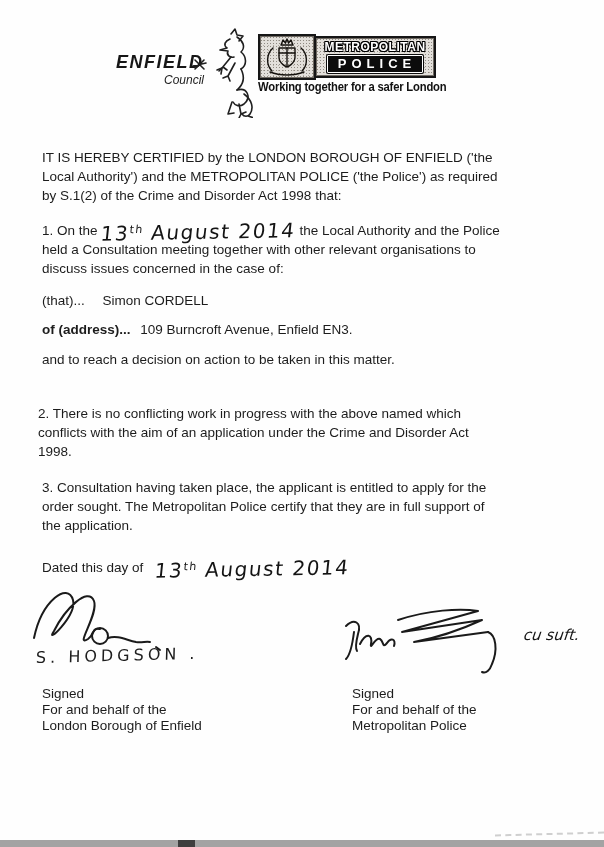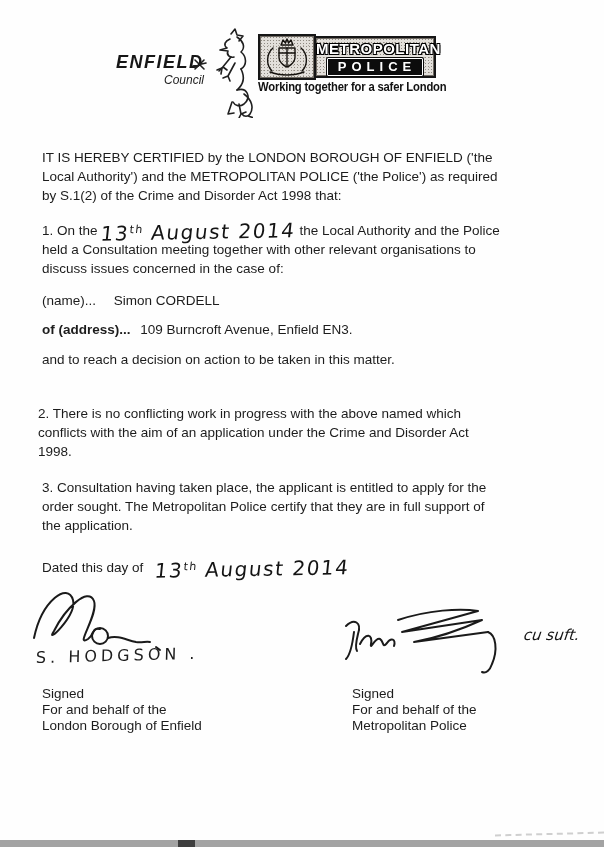--- a/index.html
+++ b/index.html
@@ -14,21 +14,21 @@
     font-size:18px;letter-spacing:1.5px;color:#161616;}
   .enfield-sub{font-style:italic;font-size:12px;color:#222;width:88px;text-align:right;}
   
   .speckle{background-color:#e3e0db;
     background-image:radial-gradient(#8f8a82 0.6px,transparent 0.75px),radial-gradient(#b3ada4 0.6px,transparent 0.75px);
     background-size:3px 3px,5px 5px;background-position:0 0,1px 2px;}
   .crest-box{width:54px;height:42px;border:2px solid #161616;box-shadow:inset 0 0 0 1px #6f6a63;
     display:flex;align-items:center;justify-content:center;}
   .met-box{width:118px;height:36px;border:2px solid #161616;box-shadow:inset 0 0 0 1px #6f6a63;
     text-align:center;padding-top:2px;box-sizing:content-box;}
-  .met-line1{font-weight:bold;font-size:15px;letter-spacing:0.5px;color:#ffffff;
+  .met-line1{font-weight:bold;font-size:12px;letter-spacing:0.5px;color:#ffffff;
     text-shadow:-1px -1px 0 #000,1px -1px 0 #000,-1px 1px 0 #000,1px 1px 0 #000,0 1px 0 #000,0 -1px 0 #000;}
   .police-pill{display:inline-block;margin-top:1px;background:#0c0c0c;color:#fff;border:1px solid #fff;
     box-shadow:0 0 0 1px #0c0c0c;border-radius:1px;font-weight:bold;font-size:13px;letter-spacing:5px;
     padding:0 6px 1px 10px;line-height:15px;}
   .tagline{font-weight:bold;font-size:12.5px;letter-spacing:-0.2px;color:#111;
     transform:scaleX(0.9);transform-origin:left center;white-space:nowrap;}
   
   .hw-date{font-family:"DejaVu Sans",sans-serif;font-size:20px;letter-spacing:1.5px;
     transform:skewX(-7deg) rotate(-1deg);display:inline-block;vertical-align:-4px;line-height:0;color:#141414;}
   .hw-date .sup{font-size:0.55em;vertical-align:7px;}
@@ -87,21 +87,21 @@
 
   <div class="abs tagline" style="left:258px;top:80px;">Working together for a safer London</div>
 
   <div class="abs body-text" style="left:42px;top:148px;width:460px;">IT IS HEREBY CERTIFIED by the LONDON BOROUGH OF ENFIELD ('the Local Authority') and the METROPOLITAN POLICE ('the Police') as required by S.1(2) of the Crime and Disorder Act 1998 that:</div>
 
   <div class="abs body-text" style="left:42px;top:221px;width:462px;">
     <span>1.  On the </span><span class="hw-date"><span>13</span><span class="sup">th</span><span> August 2014</span></span><span> the Local Authority and the Police held a Consultation meeting together with other relevant organisations to discuss issues concerned in the case of:</span>
   </div>
 
   <div class="abs body-text" style="left:42px;top:291px;">
-    <span class="gap-label">(name)...</span>
+    <span class="gap-label">(that)...</span>
     <span>Simon CORDELL</span>
   </div>
 
   <div class="abs body-text" style="left:42px;top:320px;">
     <span style="margin-right:6px;font-weight:bold;">of (address)...</span>
     <span>109 Burncroft Avenue, Enfield EN3.</span>
   </div>
 
   <div class="abs body-text" style="left:42px;top:350px;">and to reach a decision on action to be taken in this matter.</div>
 

